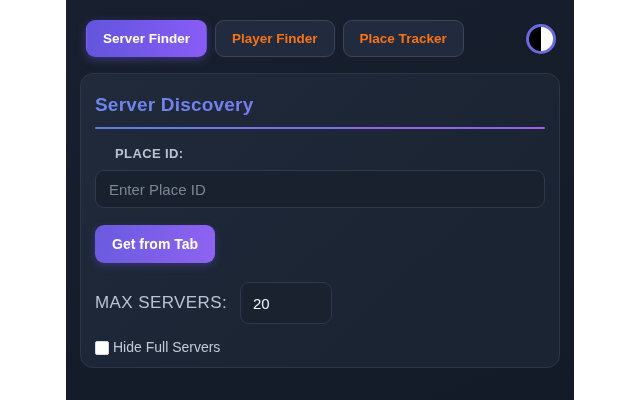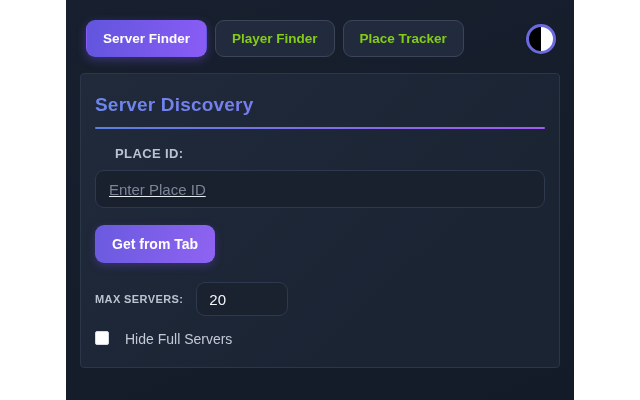--- a/index.html
+++ b/index.html
@@ -23,21 +23,21 @@
   }
   
   .tabbar {
     display:flex; align-items:center;
     padding:20px 18px 0 20px;
     gap:8px;
   }
   .tab {
     font-family:inherit;
     font-size:13.5px; font-weight:bold;
-    color:#84cc16;
+    color:#f97316;
     background:#212b3d;
     border:1px solid #3a4658;
     border-radius:9px;
     padding:10px 16px;
     cursor:pointer;
     white-space:nowrap;
   }
   .tab.active {
     background:linear-gradient(100deg,#6155dd 0%, #8a5cf6 100%);
     border:1px solid transparent;
@@ -54,21 +54,21 @@
     cursor:pointer;
     box-shadow:0 0 0 1px rgba(20,26,40,0.6);
   }
   
   .card {
     margin:16px 14px 0 14px;
     height:295px;
     box-sizing:border-box;
     background:linear-gradient(135deg,#202a3b 0%, #1b2433 70%);
     border:1px solid #2b3649;
-    border-radius:4px;
+    border-radius:13px;
     padding:20px 14px 0 14px;
   }
   .card-title {
     font-size:19px;
     font-weight:bold;
     background:linear-gradient(90deg,#6d87ee, #8b6cf0);
     -webkit-background-clip:text;
     background-clip:text;
     color:transparent;
     letter-spacing:0.2px;
@@ -93,21 +93,20 @@
     box-sizing:border-box;
     height:38px;
     background:#19212f;
     border:1px solid #2d394e;
     border-radius:9px;
     color:#e8ecf2;
     font-family:inherit;
     font-size:15px;
     padding:0 13px;
     outline:none;
-    text-decoration:underline;
   }
   .text-input::placeholder { color:#7c8696; }
   .btn-row {
     margin-top:17px;
     display:flex;
     gap:12px;
   }
   .btn {
     font-family:inherit;
     font-size:14px; font-weight:bold;
@@ -119,43 +118,43 @@
     cursor:pointer;
     box-shadow:0 3px 9px rgba(110,80,230,0.30);
   }
   .max-row {
     margin-top:19px;
     display:flex;
     align-items:center;
     gap:13px;
   }
   .max-label {
-    font-size:11px;
-    font-weight:bold;
+    font-size:17px;
+    font-weight:normal;
     color:#bac3d0;
     letter-spacing:0.4px;
   }
   .num-input {
     width:92px;
     box-sizing:border-box;
-    height:34px;
+    height:42px;
     background:#1a2230;
     border:1px solid #2d394e;
     border-radius:9px;
     color:#f2f5fa;
     font-family:inherit;
     font-size:15px;
     padding:0 12px;
     outline:none;
   }
   .check-row {
     margin-top:15px;
     display:flex;
-    align-items:flex-start;
-    gap:16px;
+    align-items:flex-end;
+    gap:4px;
   }
   .checkbox {
     appearance:none;
     -webkit-appearance:none;
     width:14px; height:14px;
     margin:0;
     background:#ffffff;
     border:1px solid #d6dae2;
     border-radius:2px;
     cursor:pointer;

